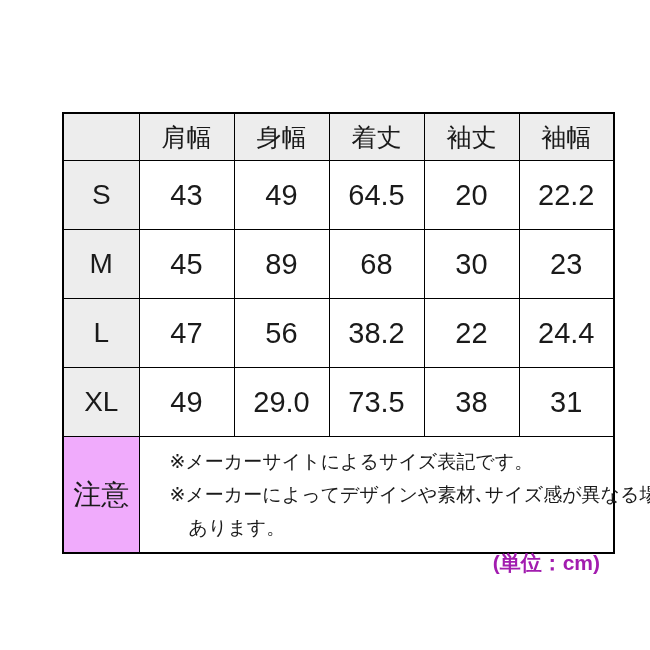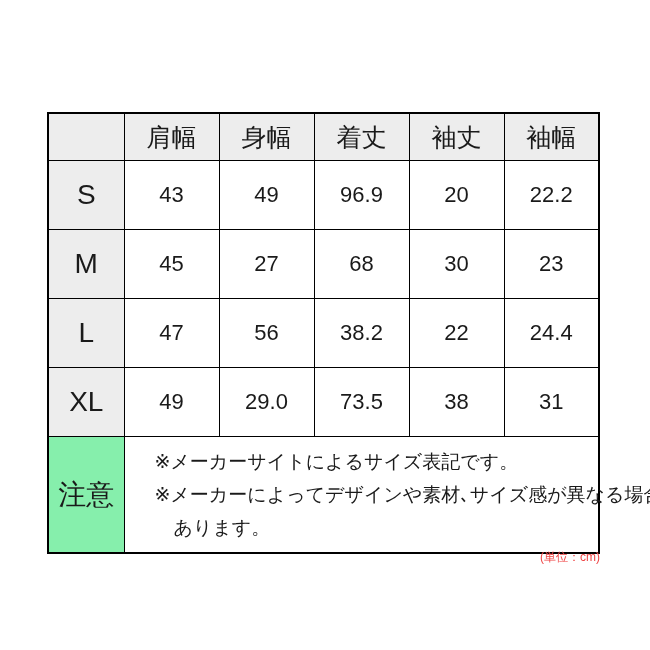--- a/index.html
+++ b/index.html
@@ -13,21 +13,21 @@
   }
   .page {
     position: relative;
     width: 650px;
     height: 650px;
     background: #ffffff;
     overflow: hidden;
   }
   .table-wrap {
     position: absolute;
-    left: 47px;
+    left: 62px;
     top: 112px;
     width: 473px;
   }
   table.size-chart {
     border-collapse: collapse;
     table-layout: fixed;
     width: 553px;
     border: 2px solid #000000;
   }
   table.size-chart th,
@@ -44,43 +44,44 @@
     background: #ededed;
     font-weight: normal;
     font-size: 25px;
   }
   tr.data-row { height: 69px; }
   tr.data-row td.size-label {
     background: #ededed;
     font-size: 28px;
   }
   tr.data-row td.value-cell {
-    font-size: 22px;
+    font-size: 29px;
   }
   tr.note-row { height: 103px; }
   tr.note-row td.size-label {
-    background: #86efac;
+    background: #f0abfc;
     font-size: 28px;
   }
   tr.note-row td.note-cell {
     text-align: left;
     font-size: 19px;
     line-height: 33px;
     padding: 8px 10px 8px 18px;
   }
   .note-line { white-space: nowrap; margin-left: 12px; }
   .note-line.indent { padding-left: 1em; }
   .unit-label {
     position: absolute;
     top: 549px;
     left: 47px;
     width: 553px;
     text-align: right;
-    font-size: 12px;
-    color: #ef4444;
+    font-size: 21px;
+    color: #a21caf;
+    font-weight: bold;
   }
 </style>
 </head>
 <body>
 
 <div class="page">
 
   <div class="table-wrap">
     <table class="size-chart">
       <colgroup>
@@ -98,29 +99,29 @@
           <th>身幅</th>
           <th>着丈</th>
           <th>袖丈</th>
           <th>袖幅</th>
         </tr>
 
         <tr class="data-row">
           <td class="size-label">S</td>
           <td class="value-cell">43</td>
           <td class="value-cell">49</td>
-          <td class="value-cell">96.9</td>
+          <td class="value-cell">64.5</td>
           <td class="value-cell">20</td>
           <td class="value-cell">22.2</td>
         </tr>
 
         <tr class="data-row">
           <td class="size-label">M</td>
           <td class="value-cell">45</td>
-          <td class="value-cell">27</td>
+          <td class="value-cell">89</td>
           <td class="value-cell">68</td>
           <td class="value-cell">30</td>
           <td class="value-cell">23</td>
         </tr>
 
         <tr class="data-row">
           <td class="size-label">L</td>
           <td class="value-cell">47</td>
           <td class="value-cell">56</td>
           <td class="value-cell">38.2</td>

